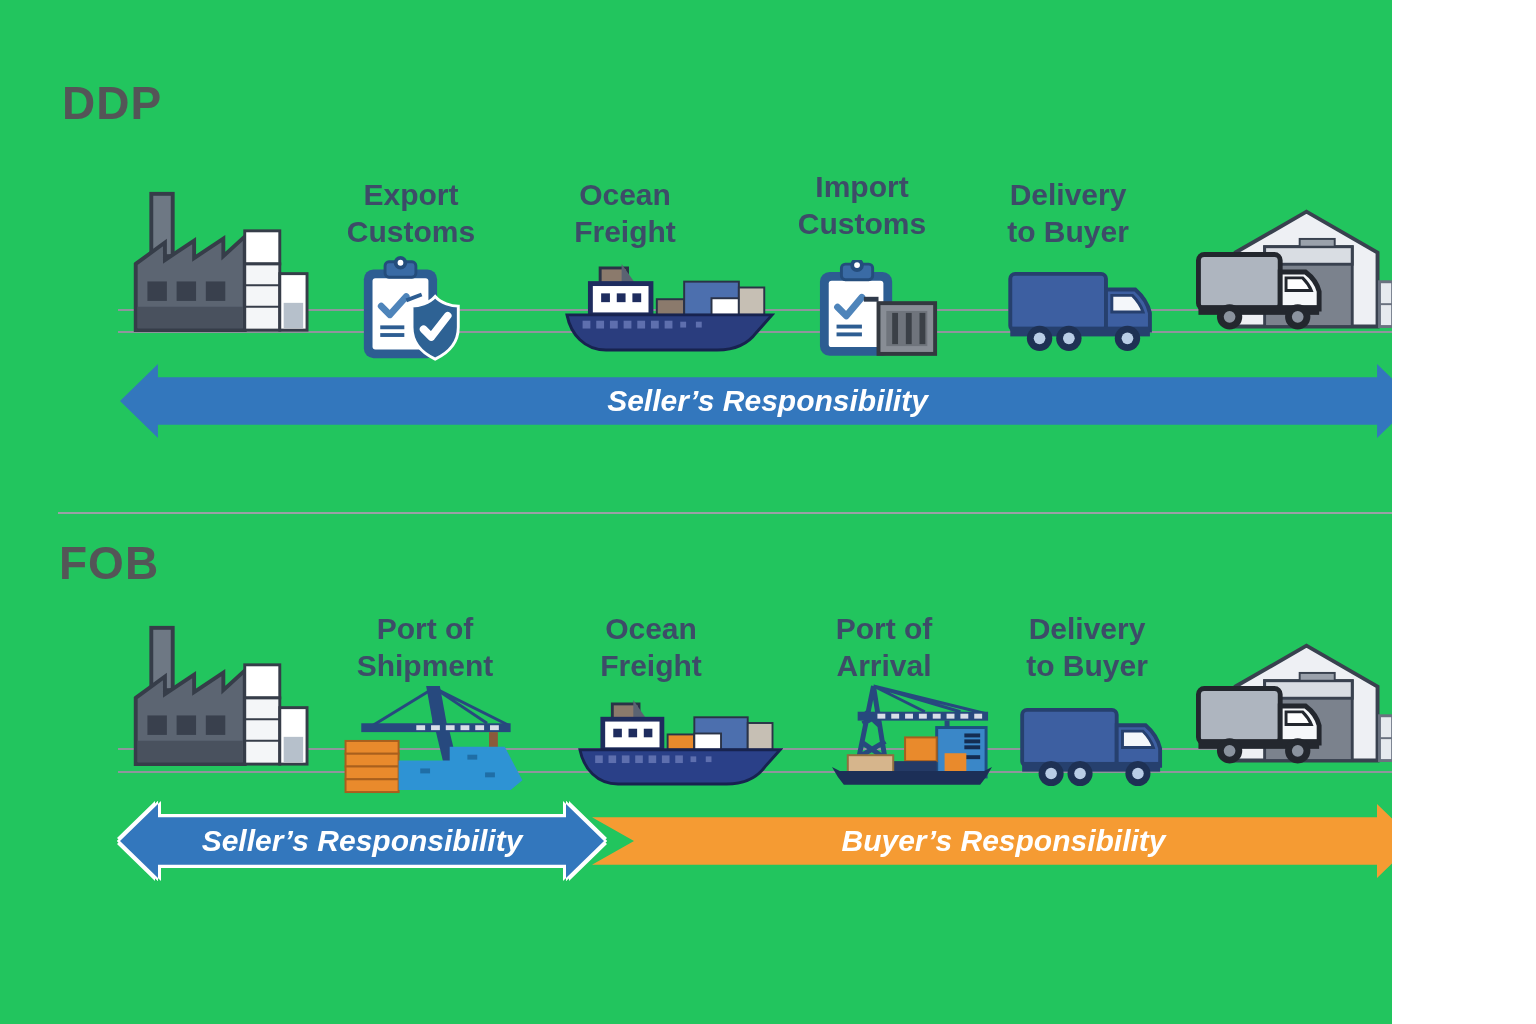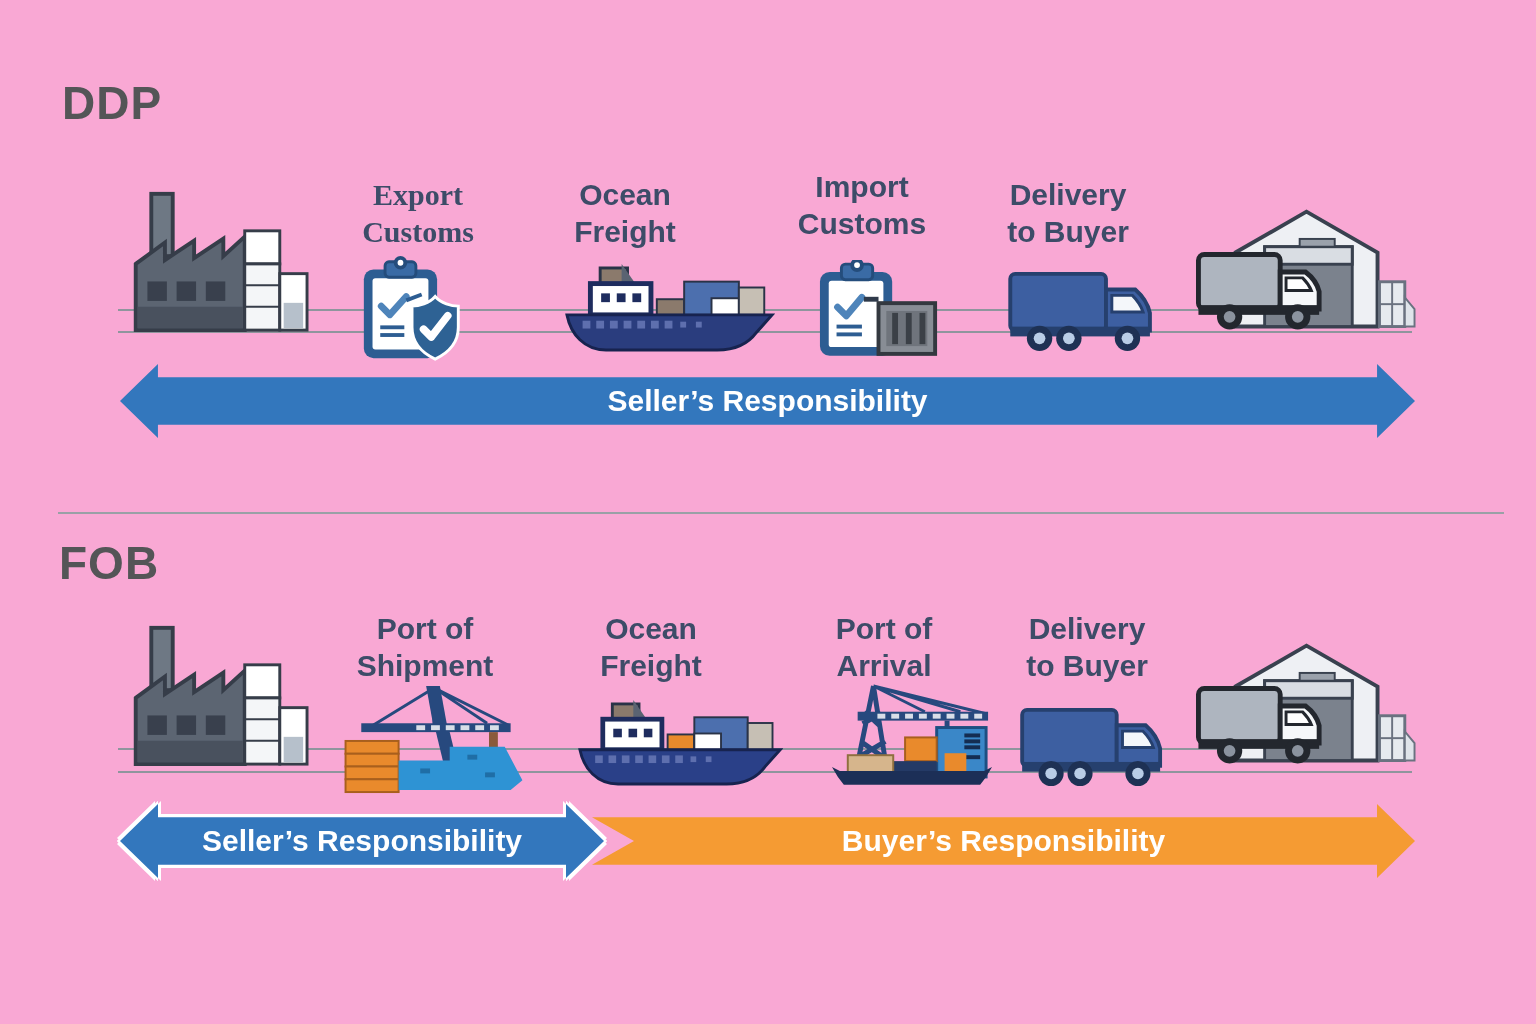--- a/index.html
+++ b/index.html
@@ -1,32 +1,32 @@
 <!DOCTYPE html>
 <html><head>
 <meta charset="utf-8">
 <style>
   html,body { margin:0; padding:0; background:#ffffff; }
   #stage {
-    position:relative; width:1536px; height:1024px; background:#f9a8d4;
+    position:relative; width:1392px; height:1024px; background:#22c55e;
     font-family:"Liberation Sans", sans-serif; overflow:hidden;
   }
   .abs { position:absolute; }
   .section-title {
     font-size:46px; font-weight:800; color:#545557; letter-spacing:1px;
   }
   .step-label {
     width:280px; text-align:center; white-space:pre-line;
     font-size:30px; line-height:37px; font-weight:700; color:#3d4c68;
   }
   .ground-line { height:2px; background:#8f959d; }
   .divider { height:2px; background:#9aa0a6; }
   .arrow {
     display:flex; align-items:center; justify-content:center;
-    font-size:30px; font-weight:700; color:#ffffff; height:74px;
+    font-size:30px; font-weight:700; color:#ffffff; height:74px;font-style:italic;
   }
   .arrow-both {
     clip-path: polygon(0 50%, var(--h) 0, var(--h) 18%,
       calc(100% - var(--h)) 18%, calc(100% - var(--h)) 0, 100% 50%,
       calc(100% - var(--h)) 100%, calc(100% - var(--h)) 82%,
       var(--h) 82%, var(--h) 100%);
   }
   .arrow-right-notch {
     clip-path: polygon(0 18%, calc(100% - 38px) 18%, calc(100% - 38px) 0,
       100% 50%, calc(100% - 38px) 100%, calc(100% - 38px) 82%,
@@ -60,21 +60,21 @@
       <rect x="86" y="96" width="20" height="20" fill="#39404d"></rect>
       <rect x="126" y="44" width="36" height="34" fill="#ffffff" stroke="#363d49" stroke-width="3"></rect>
       <rect x="126" y="78" width="36" height="68" fill="#f4f6f8" stroke="#363d49" stroke-width="3"></rect>
       <line x1="126" y1="100" x2="162" y2="100" stroke="#363d49" stroke-width="2"></line>
       <line x1="126" y1="122" x2="162" y2="122" stroke="#363d49" stroke-width="2"></line>
       <rect x="162" y="88" width="28" height="58" fill="#ffffff" stroke="#363d49" stroke-width="3"></rect>
       <rect x="166" y="118" width="20" height="26" fill="#b6c0cb"></rect>
     </svg>
   </div>
 
-  <div class="abs step-label" style="left:278px; top:176px;font-family:Liberation Serif, serif;">Export
+  <div class="abs step-label" style="left:271px; top:176px;">Export
 Customs</div>
   <div class="abs" style="left:360px; top:256px; width:106px; height:106px;">
     <svg viewBox="0 0 110 110">
       <rect x="4" y="14" width="76" height="92" rx="10" fill="#2d5d92"></rect>
       <rect x="13" y="23" width="58" height="74" rx="3" fill="#ffffff"></rect>
       <rect x="26" y="6" width="32" height="16" rx="4" fill="#3a6ba5" stroke="#244d7c" stroke-width="3"></rect>
       <circle cx="42" cy="7" r="5" fill="#ffffff" stroke="#244d7c" stroke-width="4"></circle>
       <polyline points="22,52 31,61 48,42" fill="none" stroke="#4e84ba" stroke-width="7" stroke-linecap="round" stroke-linejoin="round"></polyline>
       <line x1="48" y1="46" x2="64" y2="40" stroke="#2d5d92" stroke-width="4"></line>
       <line x1="21" y1="74" x2="46" y2="74" stroke="#2d5d92" stroke-width="4"></line>

